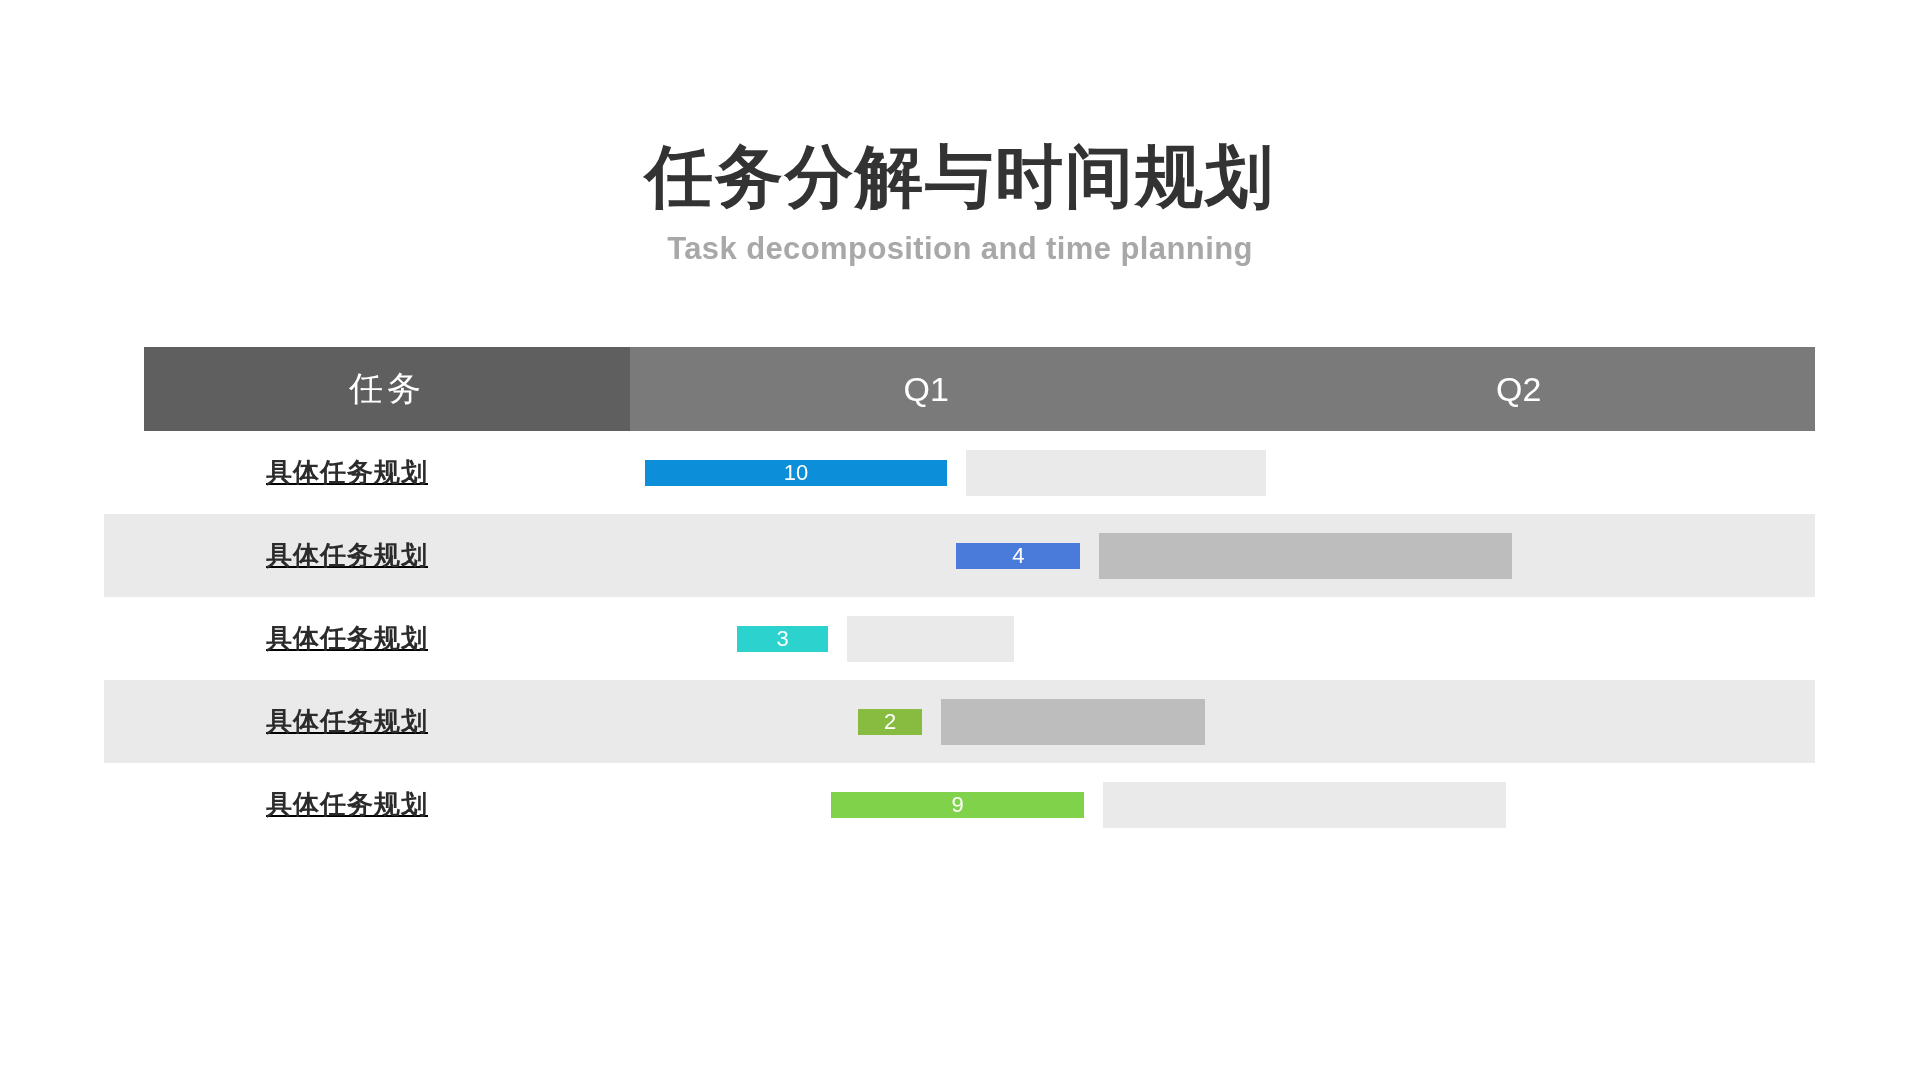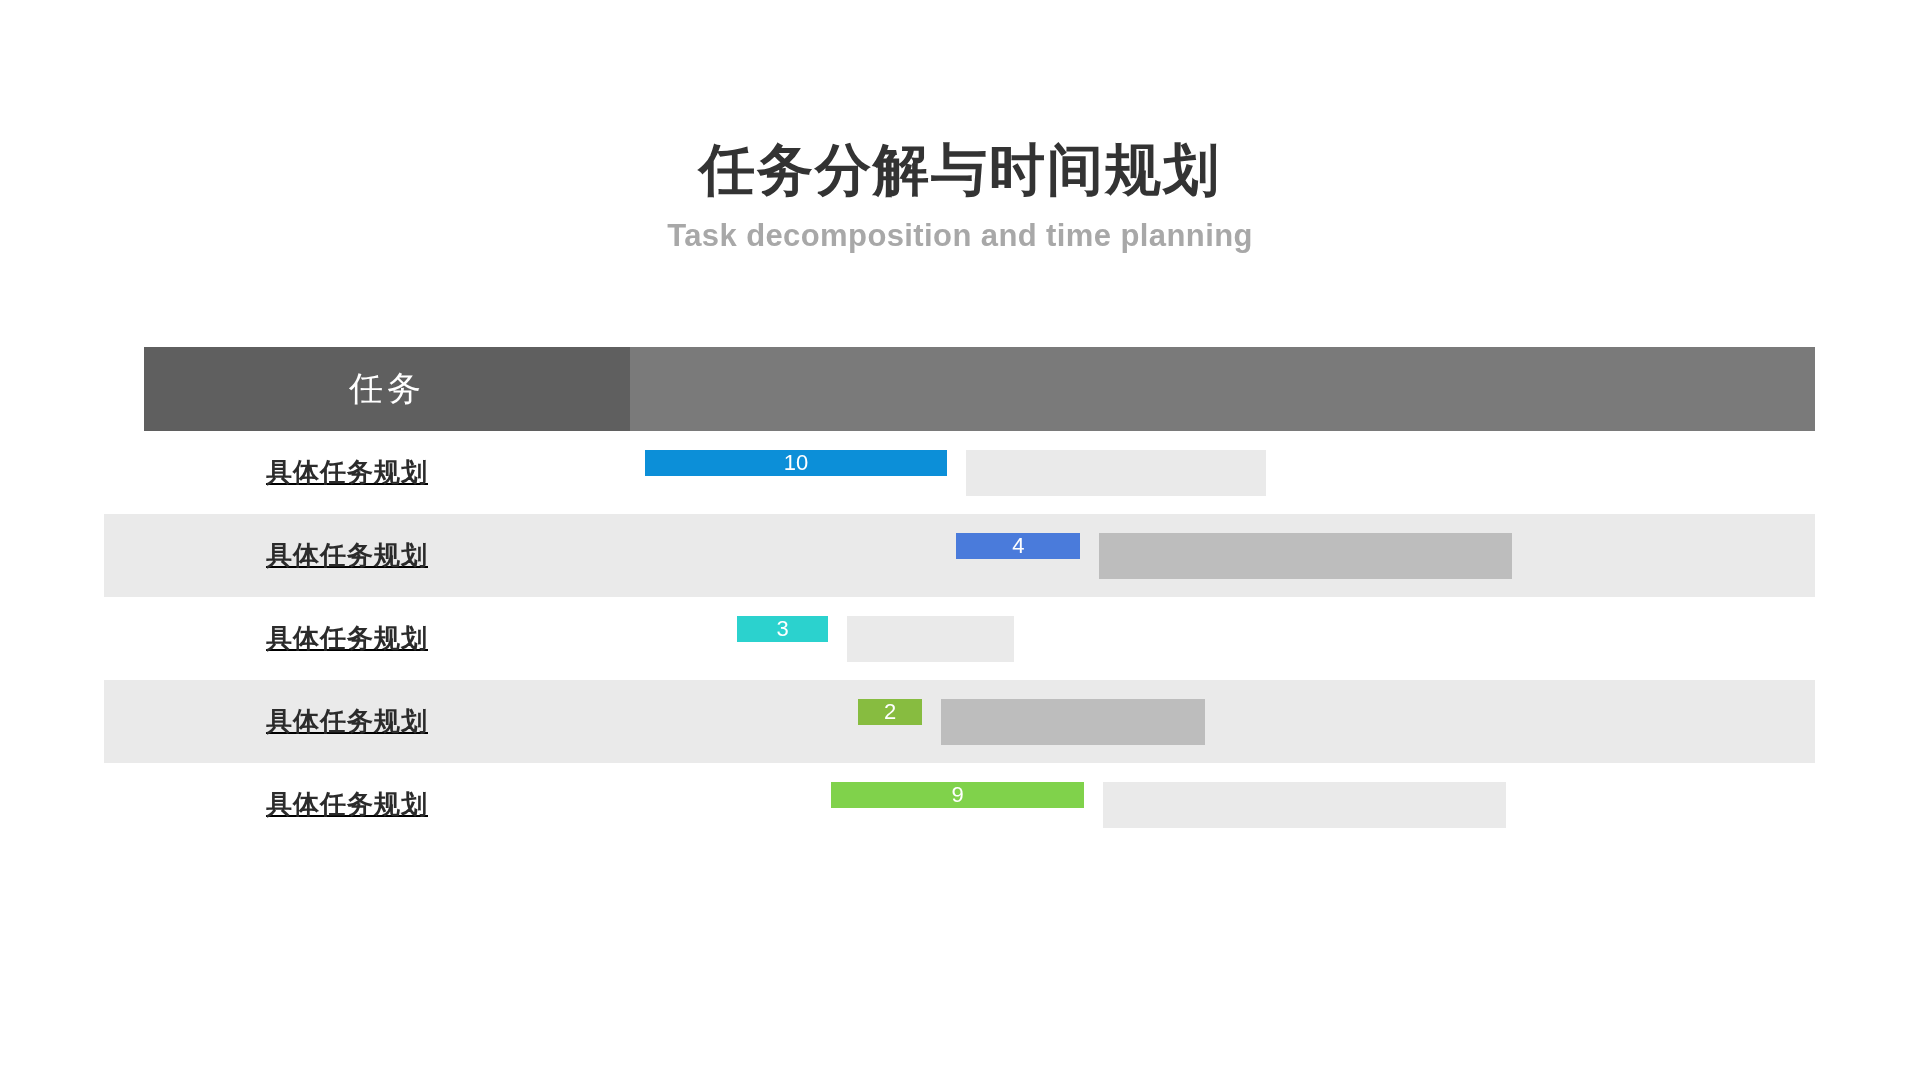--- a/index.html
+++ b/index.html
@@ -17,21 +17,21 @@
 
   
   .title-block {
     position: absolute;
     left: 0;
     top: 140px;
     width: 1920px;
     text-align: center;
   }
   .main-title {
-    font-size: 56px;
+    font-size: 68px;
     font-weight: bold;
     color: #333333;
     letter-spacing: 2px;
     line-height: 1.08;
     margin: 0;
   }
   .sub-title {
     font-size: 31px;
     font-weight: bold;
     color: #a8a8a8;
@@ -101,21 +101,21 @@
   .row-track {
     flex: 1;
     position: relative;
   }
   .bar-group {
     position: absolute;
     top: 50%;
     transform: translateY(-50%);
     height: 46px;
     display: flex;
-    align-items: flex-start;
+    align-items: center;
     gap: 19px;
   }
   .bar-fill {
     display: flex;
     align-items: center;
     justify-content: center;
     color: #ffffff;
     font-size: 22px;
   }
   .bar-rest {
@@ -128,20 +128,22 @@
 <div class="title-block">
   <h1 class="main-title">任务分解与时间规划</h1>
   <p class="sub-title">Task decomposition and time planning</p>
 </div>
 
 <div class="gantt">
 
   <div class="gantt-header">
     <div class="header-task">任务</div>
     <div class="header-quarters">
+      <div class="header-quarter">Q1</div>
+      <div class="header-quarter">Q2</div>
     </div>
   </div>
 
   <div id="rows-container">
       <div class="gantt-row">
         <div class="row-label">具体任务规划</div>
         <div class="row-track">
           <div class="bar-group" style="left: 4.5%; width: 50.7%;">
             <div class="bar-fill" style="background: rgb(12, 143, 216); width: 50.0986%;">10</div>
             <div class="bar-rest" style="background: rgb(234, 234, 234); width: 49.9014%;"></div>

